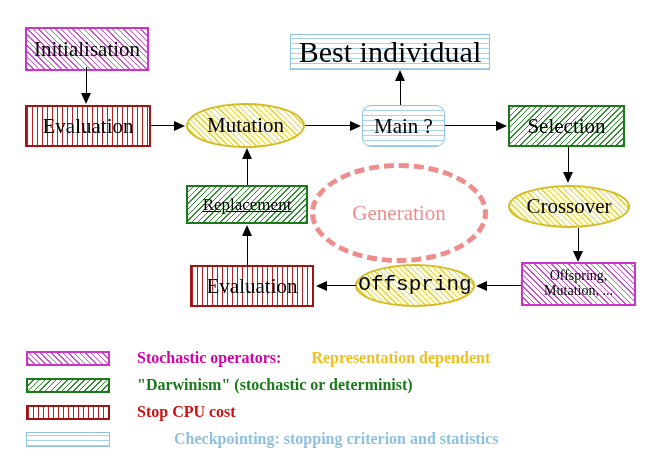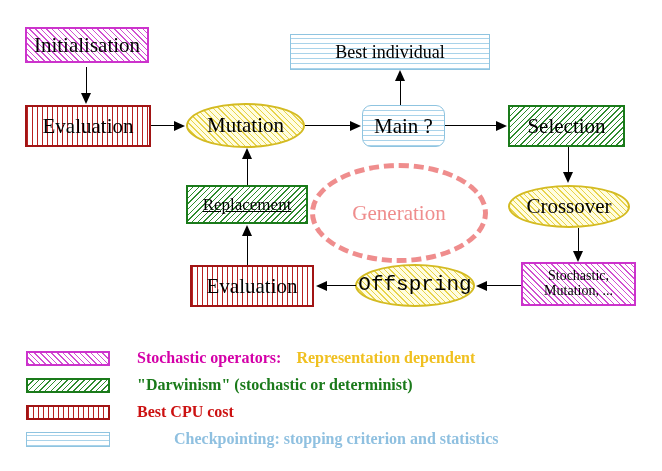--- a/index.html
+++ b/index.html
@@ -91,57 +91,57 @@
   .head.down  { border-left: 5px solid transparent; border-right: 5px solid transparent; border-top: 11px solid #000; }
   .head.up    { border-left: 5px solid transparent; border-right: 5px solid transparent; border-bottom: 11px solid #000; }
   .head.right { border-top: 5px solid transparent; border-bottom: 5px solid transparent; border-left: 11px solid #000; }
   .head.left  { border-top: 5px solid transparent; border-bottom: 5px solid transparent; border-right: 11px solid #000; }
 
   
   #legend { position: absolute; left: 0; top: 338px; width: 662px; }
   .legend-row { position: absolute; left: 26px; height: 24px; display: flex; align-items: center; }
   .swatch { width: 84px; height: 15px; box-sizing: border-box; flex: 0 0 auto; }
   .legend-text { margin-left: 27px; font-weight: bold; font-size: 16px; white-space: nowrap; }
-  .legend-text .seg2 { margin-left: 15px; }
+  .legend-text .seg2 { margin-left: 30px; }
 </style>
 </head>
 <body>
 
 <div id="canvas">
 
-  <div class="node hatch-magenta" style="left:25px; top:27px; width:124px; height:36px; font-size:21px;">
+  <div class="node hatch-magenta" style="left:25px; top:27px; width:124px; height:44px; font-size:21px;">
     <span class="label">Initialisation</span>
   </div>
 
   <div class="node hatch-red-vert" style="left:25px; top:105px; width:126px; height:42px; font-size:21px;">
     <span class="label">Evaluation</span>
   </div>
 
   <div class="node ellipse-yellow" style="left:186px; top:103px; width:119px; height:45px; font-size:21px;">
     <span class="label">Mutation</span>
   </div>
 
-  <div class="node hatch-blue-horiz" style="left:290px; top:34px; width:200px; height:36px; font-size:18px;text-align:right;">
+  <div class="node hatch-blue-horiz" style="left:290px; top:34px; width:200px; height:36px; font-size:30px;text-align:right;">
     <span class="label">Best individual</span>
   </div>
 
   <div class="node hatch-blue-horiz rounded" style="left:362px; top:105px; width:83px; height:42px; font-size:21px;">
     <span class="label">Main ?</span>
   </div>
 
   <div class="node hatch-green" style="left:508px; top:105px; width:117px; height:42px; font-size:21px;">
     <span class="label">Selection</span>
   </div>
 
   <div class="node ellipse-yellow" style="left:508px; top:185px; width:122px; height:43px; font-size:21px;">
     <span class="label">Crossover</span>
   </div>
 
   <div class="node hatch-magenta" style="left:521px; top:262px; width:115px; height:44px; font-size:14px; flex-direction:column;">
-    <span class="label">Stochastic,</span>
+    <span class="label">Offspring,</span>
     <span class="label">Mutation, ...</span>
   </div>
 
   <div class="node ellipse-yellow" style="left:355px; top:264px; width:120px; height:43px; font-size:21px;font-family:Liberation Mono, monospace;">
     <span class="label">Offspring</span>
   </div>
 
   <div class="node hatch-red-vert" style="left:190px; top:265px; width:124px; height:42px; font-size:21px;">
     <span class="label">Evaluation</span>
   </div>
@@ -218,21 +218,21 @@
       </span>
     </div>
 
     <div class="legend-row" style="top:35px;">
       <span class="swatch hatch-green"></span>
       <span class="legend-text" style="color:#1a7a1a;">"Darwinism" (stochastic or determinist)</span>
     </div>
 
     <div class="legend-row" style="top:62px;">
       <span class="swatch hatch-red-vert"></span>
-      <span class="legend-text" style="color:#cc1111;">Best CPU cost</span>
+      <span class="legend-text" style="color:#cc1111;">Stop CPU cost</span>
     </div>
 
     <div class="legend-row" style="top:89px;gap:37px;">
       <span class="swatch hatch-blue-horiz"></span>
       <span class="legend-text" style="color:#8fc0e0;">Checkpointing: stopping criterion and statistics</span>
     </div>
 
   </div>
 
 </div>

